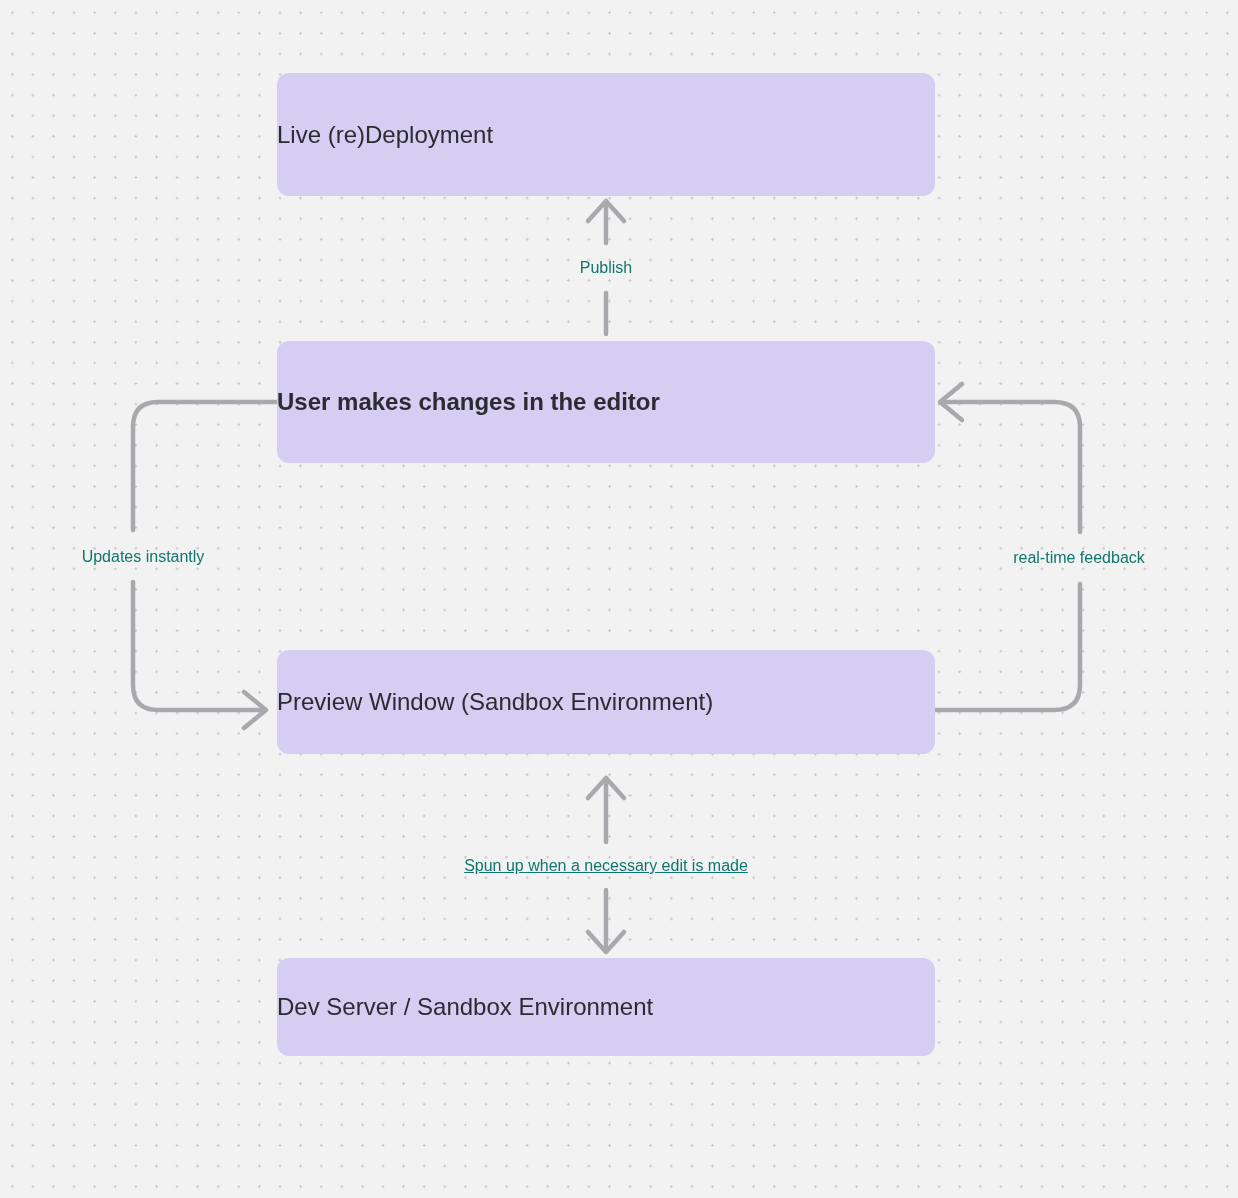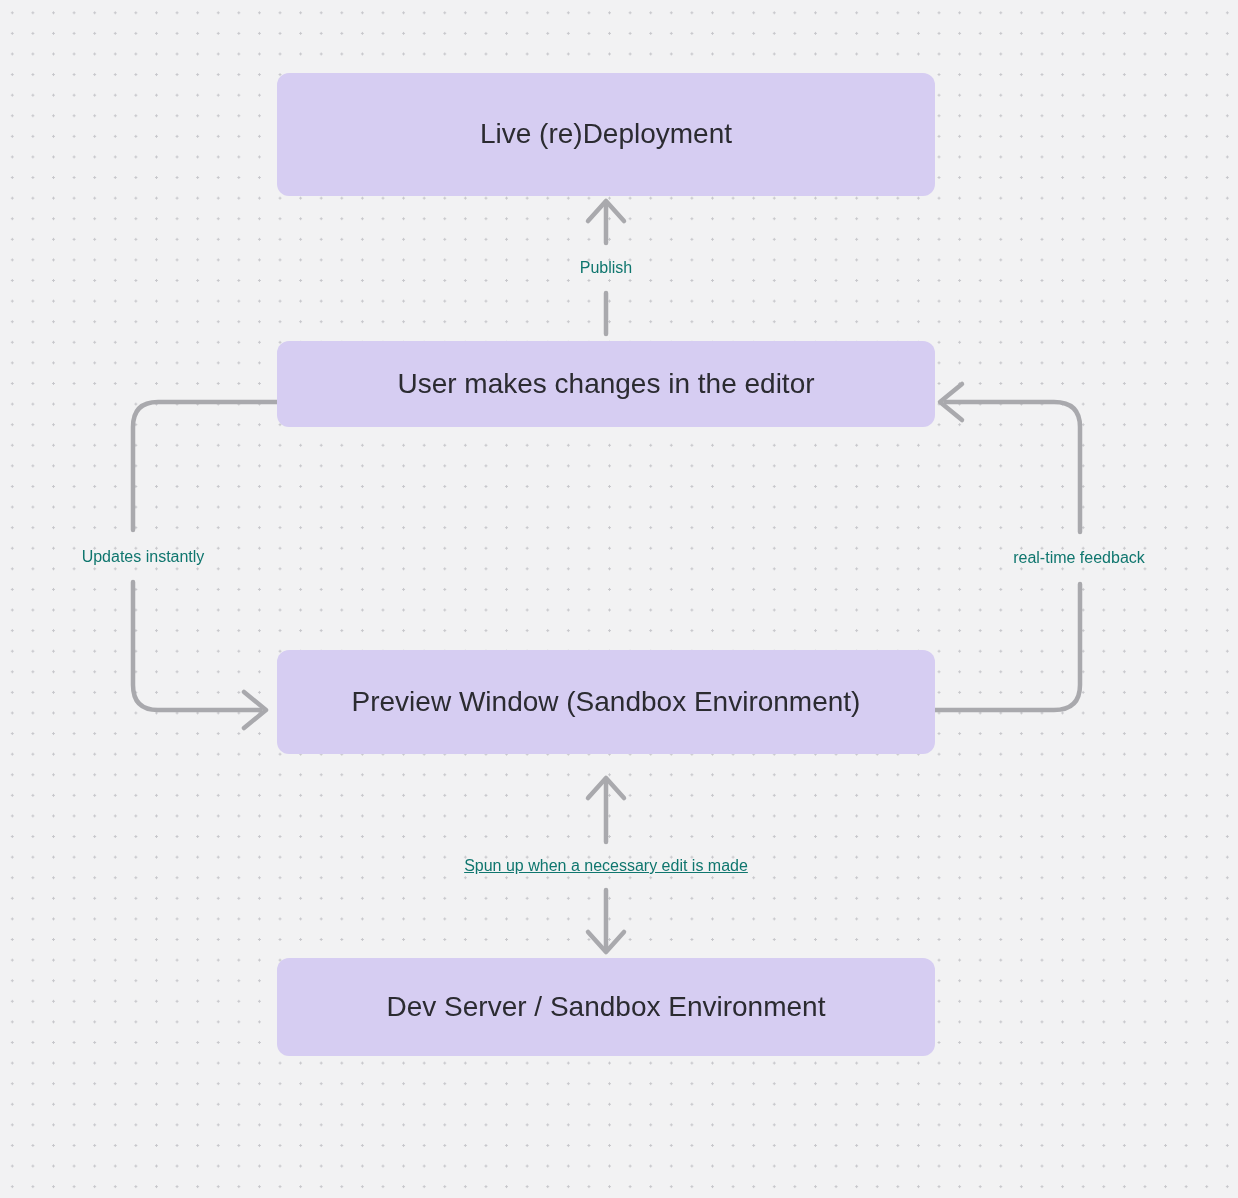--- a/index.html
+++ b/index.html
@@ -37,28 +37,28 @@
     stroke-linejoin: round;
   }
   .node {
     position: absolute;
     left: 277px;
     width: 658px;
     background: #d6cdf2;
     border-radius: 12px;
     display: flex;
     align-items: center;
-    justify-content: center;
+    justify-content: flex-start;
     text-align: center;
     color: #2b2b31;
-    font-size: 28px;
+    font-size: 24px;
     line-height: 1.3;
   }
   .node-1 { top: 73px;  height: 123px; }
-  .node-2 { top: 341px; height: 86px; }
+  .node-2 { top: 341px; height: 122px; font-weight: bold; }
   .node-3 { top: 650px; height: 104px; }
   .node-4 { top: 958px; height: 98px; }
   .edge-label {
     position: absolute;
     transform: translate(-50%, -50%);
     white-space: nowrap;
     color: #0f766e;
     font-size: 16px;
   }
   .label-publish  { left: 606px;  top: 268px; }

